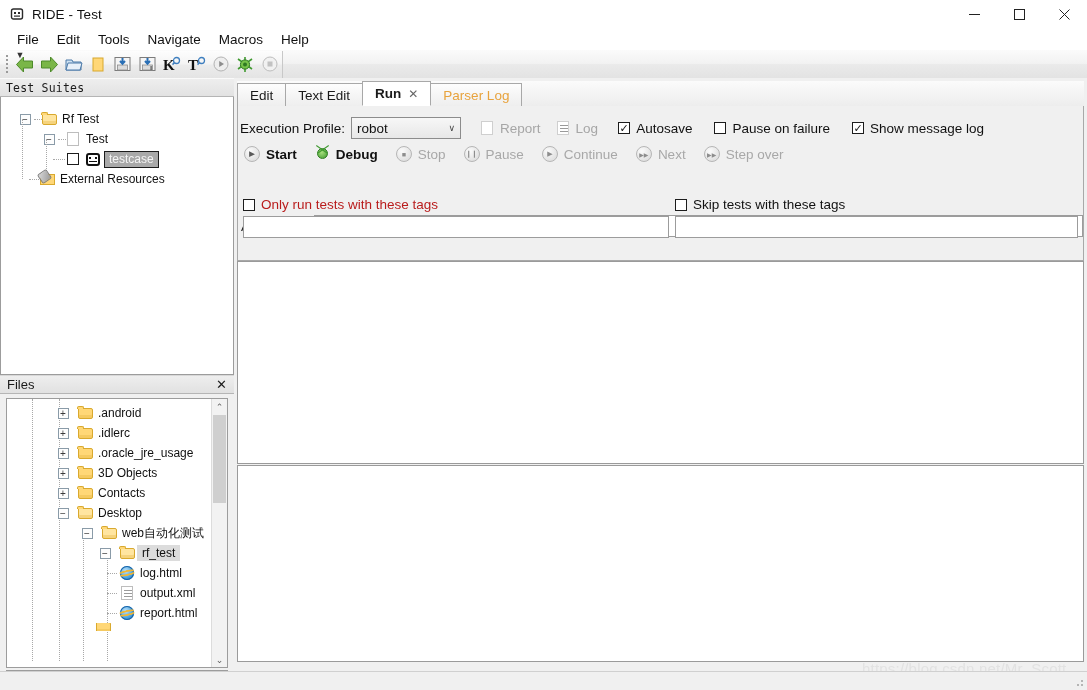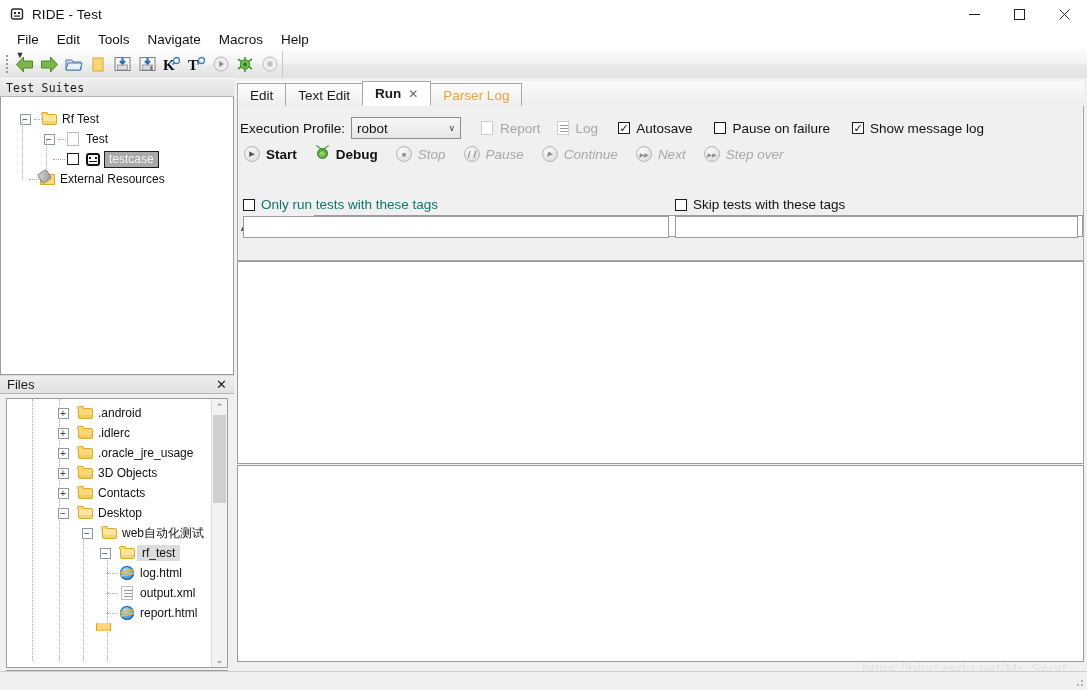--- a/index.html
+++ b/index.html
@@ -235,21 +235,21 @@
   .select .chev { margin-left: auto; font-size: 9px; color: #444; }
   .tool-lnk {
     display: flex; align-items: center; gap: 5px; margin-left: 18px; font-size: 13.5px; color: #a6a6a6;
   }
   .tool-lnk .ic.doc i { border-color: #cfcfcf; }
   .chk { display: flex; align-items: center; gap: 6px; margin-left: 22px; font-size: 13.5px; color: #111; }
 
   .row2 { position: absolute; left: 6px; top: 36px; height: 24px; display: flex; align-items: center; }
   .ctrl { display: flex; align-items: center; gap: 6px; margin-right: 18px; font-size: 13.5px; }
   .ctrl.on { color: #111; font-weight: bold; }
-  .ctrl.off { color: #a8a8a8; font-style: italic; }
+  .ctrl.off { color: #a8a8a8; }
   .circ {
     width: 14px; height: 14px; border-radius: 50%;
     background: radial-gradient(circle at 35% 30%,#fbfbfb,#d8d8d8);
     border: 1px solid #b6b6b6; display: inline-flex; align-items: center; justify-content: center;
     font-size: 7px; color: #8d8d8d;
   }
   .circ.dark { color: #5a5a5a; }
   .bug {
     width: 15px; height: 14px; position: relative;
   }
@@ -701,21 +701,21 @@
       </div>
 
       <div class="row3" style="left:2px;">
         <span class="args-label">Arguments:</span>
         <input class="txtin" type="text" style="margin-left: 4px; width: 770px; padding: 0px 4px; font-family: &quot;Liberation Sans&quot;, sans-serif; font-size: 13px; outline: none;" value="">
       </div>
 
       <div class="row4">
         <div style="position:absolute; left:0; top:0; display:flex; align-items:center; gap:6px;">
           <span class="cbx"></span>
-          <span style="font-size:13.5px;color:#0f766e;">Only run tests with these tags</span>
+          <span style="font-size:13.5px;color:#b91c1c;">Only run tests with these tags</span>
         </div>
         <div style="position:absolute; left:432px; top:0; display:flex; align-items:center; gap:6px;">
           <span class="cbx"></span>
           <span style="font-size:13.5px;color:#111;">Skip tests with these tags</span>
         </div>
       </div>
 
       <div class="rowtags">
         <input class="txtin" type="text" style="width: 428px; padding: 0px 4px; font-family: &quot;Liberation Sans&quot;, sans-serif; font-size: 13px; outline: none;" value="">
         <input class="txtin" type="text" style="width: 404px; padding: 0px 4px; font-family: &quot;Liberation Sans&quot;, sans-serif; font-size: 13px; outline: none;" value="">

